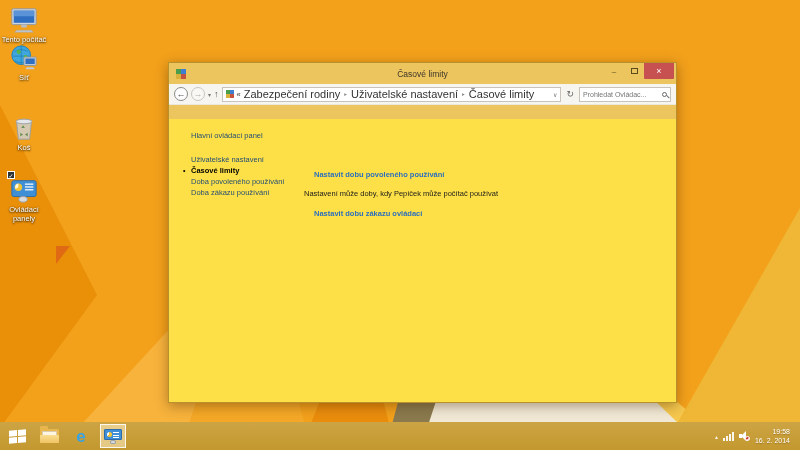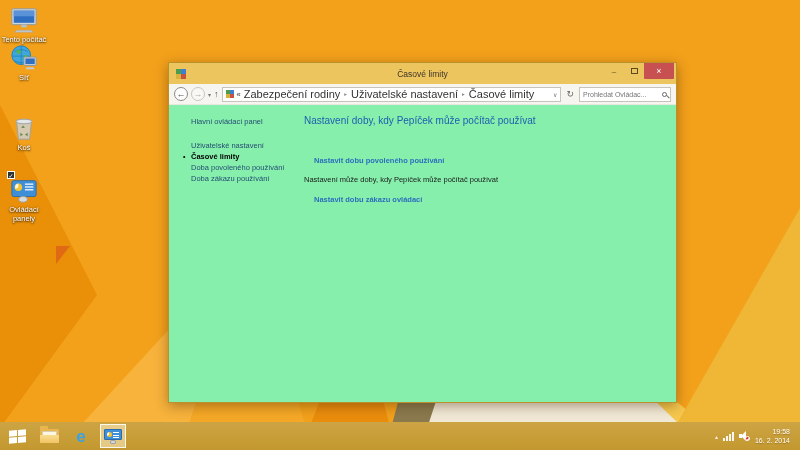--- a/index.html
+++ b/index.html
@@ -59,21 +59,21 @@
   .refresh { font-size:9px; color:#666; padding:0 2px; }
   .searchbox { width:92px; height:15px; background:#fff; border:1px solid #c7c2ba; display:flex;
                align-items:center; padding:0 3px; flex:0 0 auto; }
   .searchbox input { border:none; outline:none; width:100%; font-size:7px; color:#777;
                      font-family:"Liberation Sans", sans-serif; background:transparent; }
   .mag { width:5px; height:5px; border:1px solid #6a6a6a; border-radius:50%; position:relative; flex:0 0 auto; }
   .mag::after { content:""; position:absolute; width:3.5px; height:1px; background:#6a6a6a;
                 transform:rotate(45deg); right:-3px; bottom:-1px; }
 
   
-  .winbody { flex:1; background:#86efac; position:relative; overflow:hidden; }
+  .winbody { flex:1; background:#fde047; position:relative; overflow:hidden;margin-top:14px; }
   .side-nav { position:absolute; left:22px; top:11px; width:112px; }
   .side-link { font-size:7.5px; color:#264f73; line-height:11px; cursor:pointer; position:relative; }
   .side-link.first { margin-bottom:13px; }
   .side-link.current { color:#000; font-weight:bold; }
   .side-bullet { position:absolute; left:-8px; top:0; font-size:7px; color:#000; }
   .main-heading { position:absolute; left:135px; top:10px; font-size:10px; color:#1e5fb0; }
   .main-text { position:absolute; left:135px; font-size:7.5px; color:#1a1a1a; }
   .main-link { position:absolute; left:145px; font-size:7.5px; color:#2c6fbd; cursor:pointer;font-weight:bold; }
 
   
@@ -227,21 +227,20 @@
     <div class="side-nav">
       <div class="side-link first">Hlavní ovládací panel</div>
       <div class="side-link">Uživatelské nastavení</div>
       <div class="side-link current">
         <span class="side-bullet">•</span><span>Časové limity</span>
       </div>
       <div class="side-link">Doba povoleného používání</div>
       <div class="side-link">Doba zákazu používání</div>
     </div>
 
-    <div class="main-heading">Nastavení doby, kdy Pepíček může počítač používat</div>
     <div class="main-link" style="top:51px">Nastavit dobu povoleného používání</div>
     <div class="main-text" style="top:70px">Nastavení může doby, kdy Pepíček může počítač používat</div>
     <div class="main-link" style="top:90px">Nastavit dobu zákazu ovládací</div>
   </div>
 </div>
 
 <div class="taskbar">
   <div class="tb-btn">
     <div class="win-flag">
         <i></i>

